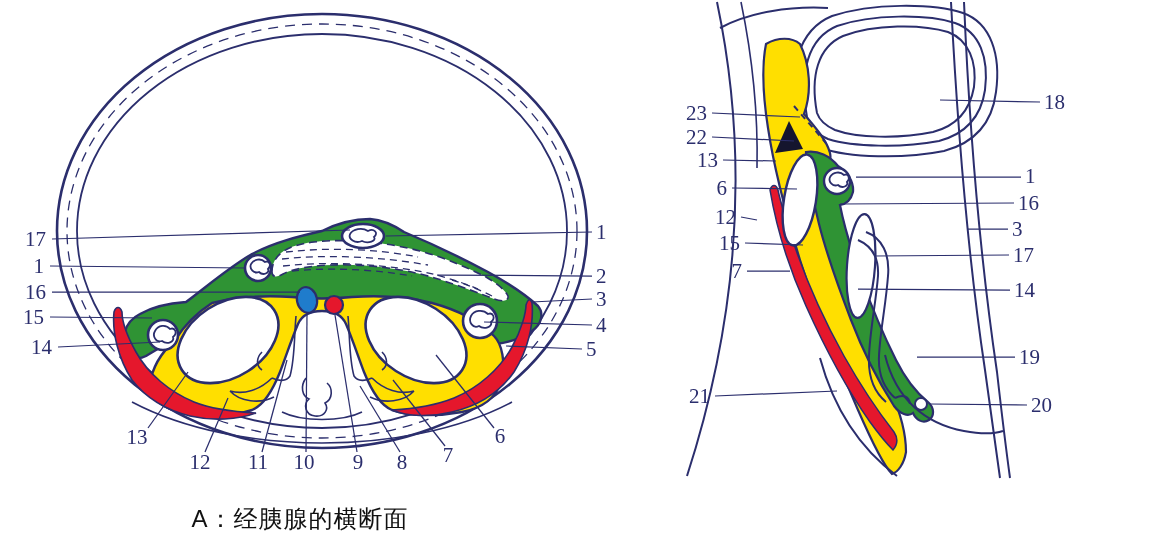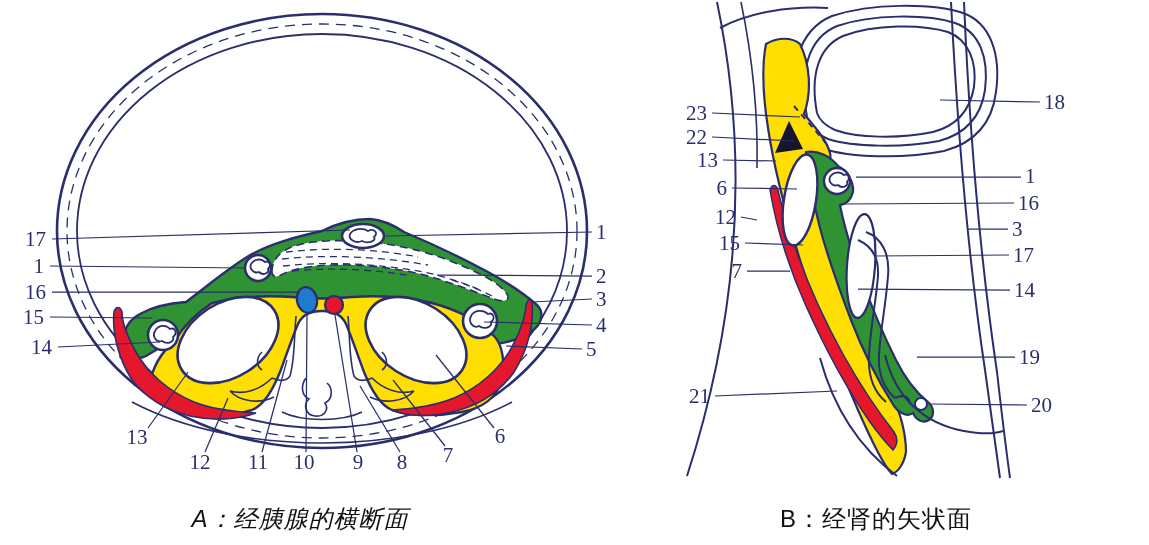--- a/index.html
+++ b/index.html
@@ -8,21 +8,21 @@
   svg{position:absolute;left:0;top:0;}
   .outline{stroke:var(--c-outline);fill:none;}
   .fill-green{fill:var(--c-green);stroke:var(--c-outline);}
   .fill-yellow{fill:var(--c-yellow);stroke:var(--c-outline);}
   .fill-red{fill:var(--c-red);stroke:var(--c-outline);}
   .fill-white{fill:#ffffff;stroke:var(--c-outline);}
   .leader{stroke:var(--c-outline);stroke-width:1.25;fill:none;}
   .lbl{font-family:"Liberation Serif", serif;font-size:21px;fill:var(--c-label);}
   .caption{position:absolute;top:503px;transform:translateX(-50%);
            font-size:24px;color:var(--c-caption);letter-spacing:1px;white-space:nowrap;}
-  #caption-a{left:300px;font-style:italic;}
+  #caption-a{left:300px;}
   #caption-b{left:876px;}
 </style>
 </head>
 <body>
 
 <div id="canvas" style="--c-outline: #2b2e6d; --c-green: #2f9334; --c-yellow: #ffdf00; --c-red: #e5172c; --c-blue: #1f7ccc; --c-label: #2b2e6d; --c-caption: #111111;">
 <svg width="1149" height="545" viewBox="0 0 1149 545">
 
   <g id="panel-a">
 
@@ -219,14 +219,13 @@
           <text x="1014" y="297" text-anchor="start" class="lbl">14</text>
           <line x1="1015" y1="357" x2="917" y2="357" class="leader"></line>
           <text x="1019" y="364" text-anchor="start" class="lbl">19</text>
           <line x1="1027" y1="405" x2="929" y2="404" class="leader"></line>
           <text x="1031" y="412" text-anchor="start" class="lbl">20</text>
         </g>
   </g>
 </svg>
 
 <div class="caption" id="caption-a">A：经胰腺的横断面</div>
-<div class="caption" id="caption-b">B：经肾的矢状面</div>
 </div>
 
 </body></html>

